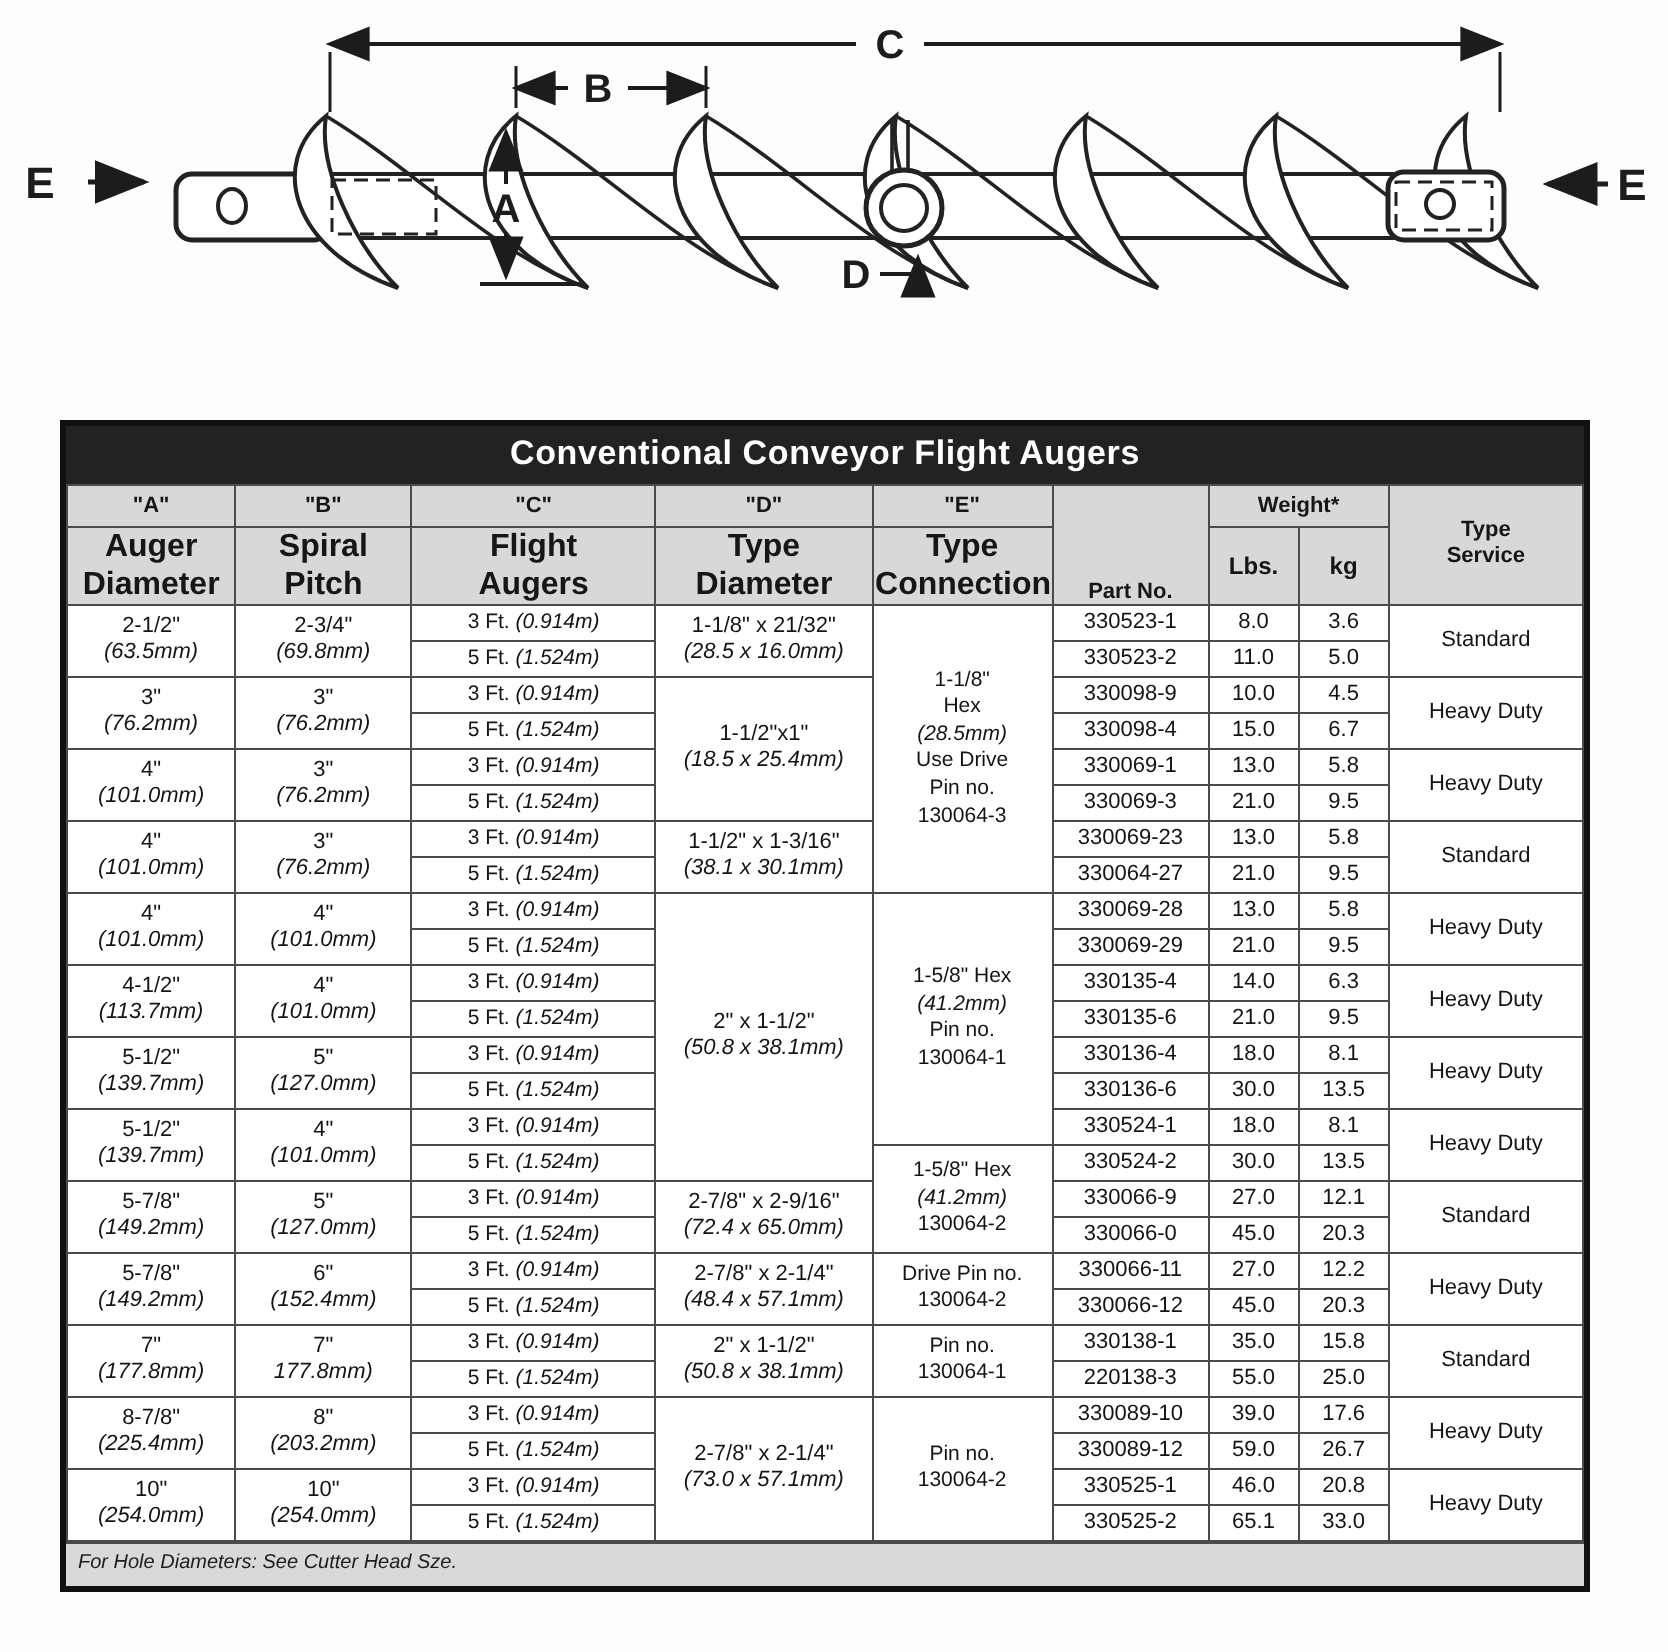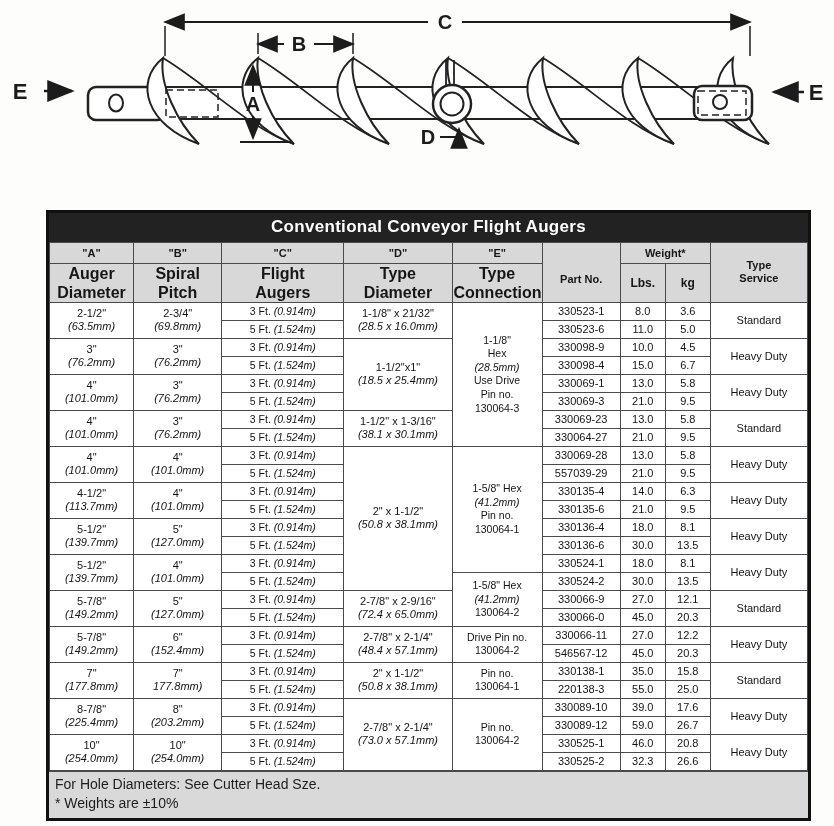--- a/index.html
+++ b/index.html
@@ -6,44 +6,44 @@
   body{
     width:834px;height:826px;position:relative;background:#fdfdfc;
     font-family:"Liberation Sans", sans-serif;color:#1a1a1a;overflow:hidden;
   }
   
   .diagram{position:absolute;left:0;top:0;width:834px;height:180px;}
   .diagram text{font-family:"Liberation Sans",sans-serif;font-weight:bold;fill:#1c1c1c;}
   
   .tablewrap{
     position:absolute;left:30px;top:210px;width:759px;
-    border:3px solid #111;background:#fff;margin-left:16px;
+    border:3px solid #111;background:#fff;
   }
   .titlebar{background:#222;color:#fff;text-align:center;padding:4px 0 5px;}
   .titlebar .title{font-size:17px;font-weight:bold;letter-spacing:.3px;line-height:1.15;}
   .titlebar .subtitle{font-size:11px;font-weight:bold;letter-spacing:.2px;}
   table{width:759px;border-collapse:collapse;table-layout:fixed;}
   th,td{border:1px solid #4a4a4a;text-align:center;vertical-align:middle;
         overflow:hidden;padding:0 1px;}
   thead th{background:#d8d8d8;font-weight:bold;color:#161616;}
   tr.h-letters th{font-size:11px;height:20px;}
   tr.h-names th{font-size:16px;line-height:1.2;height:18px;}
   tr.h-units th{font-size:12px;height:20px;}
-  th.partno{vertical-align:bottom;font-size:12.5px;padding-bottom:17px;}
+  th.partno{vertical-align:bottom;font-size:12.5px;padding-bottom:0;}
   th.svc-h{font-size:12px;line-height:1.2;}
   th.weight-h{font-size:12.5px;}
   tbody td{font-size:11px;height:17px;line-height:1.15;color:#141414;}
   tbody td div{line-height:1.25;}
   .m{font-style:italic;}
   td.c-len{font-size:10.5px;white-space:nowrap;}
   td.conn div{line-height:1.3;font-size:10.5px;}
   td.svc{font-size:11px;}
   .footerbar{
     background:#d9d9d9;border-top:1px solid #4a4a4a;
-    font-size:14px;line-height:1.35;
+    font-style:italic;font-size:10px;line-height:1.35;
     padding:3px 6px 5px;text-align:left;color:#1d1d1d;
   }
 </style>
 </head>
 <body>
 
 <svg class="diagram" viewBox="0 0 834 180" xmlns="http://www.w3.org/2000/svg">
   <defs>
     <marker id="arw" viewBox="0 0 10 8" refX="9" refY="4" markerWidth="11" markerHeight="9" orient="auto-start-reverse">
       <path d="M0,0 L10,4 L0,8 Z" fill="#1c1c1c"></path>
@@ -196,21 +196,21 @@
             <div>Pin no.</div>
             <div>130064-3</div>
           </td>
           <td>330523-1</td>
           <td>8.0</td>
           <td>3.6</td>
           <td rowspan="2" class="svc">Standard</td>
         </tr>
         <tr>
           <td class="c-len"><span>5 Ft. </span><span class="m">(1.524m)</span></td>
-          <td>330523-6</td>
+          <td>330523-2</td>
           <td>11.0</td>
           <td>5.0</td>
         </tr>
         <tr>
           <td rowspan="2">
             <div>3"</div>
             <div class="m">(76.2mm)</div>
           </td>
           <td rowspan="2">
             <div>3"</div>
@@ -298,21 +298,21 @@
             <div>Pin no.</div>
             <div>130064-1</div>
           </td>
           <td>330069-28</td>
           <td>13.0</td>
           <td>5.8</td>
           <td rowspan="2" class="svc">Heavy Duty</td>
         </tr>
         <tr>
           <td class="c-len"><span>5 Ft. </span><span class="m">(1.524m)</span></td>
-          <td>557039-29</td>
+          <td>330069-29</td>
           <td>21.0</td>
           <td>9.5</td>
         </tr>
         <tr>
           <td rowspan="2">
             <div>4-1/2"</div>
             <div class="m">(113.7mm)</div>
           </td>
           <td rowspan="2">
             <div>4"</div>
@@ -420,21 +420,21 @@
             <div>Drive Pin no.</div>
             <div>130064-2</div>
           </td>
           <td>330066-11</td>
           <td>27.0</td>
           <td>12.2</td>
           <td rowspan="2" class="svc">Heavy Duty</td>
         </tr>
         <tr>
           <td class="c-len"><span>5 Ft. </span><span class="m">(1.524m)</span></td>
-          <td>546567-12</td>
+          <td>330066-12</td>
           <td>45.0</td>
           <td>20.3</td>
         </tr>
         <tr>
           <td rowspan="2">
             <div>7"</div>
             <div class="m">(177.8mm)</div>
           </td>
           <td rowspan="2">
             <div>7"</div>
@@ -500,23 +500,22 @@
           </td>
           <td class="c-len"><span>3 Ft. </span><span class="m">(0.914m)</span></td>
           <td>330525-1</td>
           <td>46.0</td>
           <td>20.8</td>
           <td rowspan="2" class="svc">Heavy Duty</td>
         </tr>
         <tr>
           <td class="c-len"><span>5 Ft. </span><span class="m">(1.524m)</span></td>
           <td>330525-2</td>
-          <td>32.3</td>
-          <td>26.6</td>
+          <td>65.1</td>
+          <td>33.0</td>
         </tr>
       </tbody>
   </table>
 
   <div class="footerbar">
     <div>For Hole Diameters: See Cutter Head Sze.</div>
-    <div>* Weights are ±10%</div>
   </div>
 </div>
 
 </body></html>

